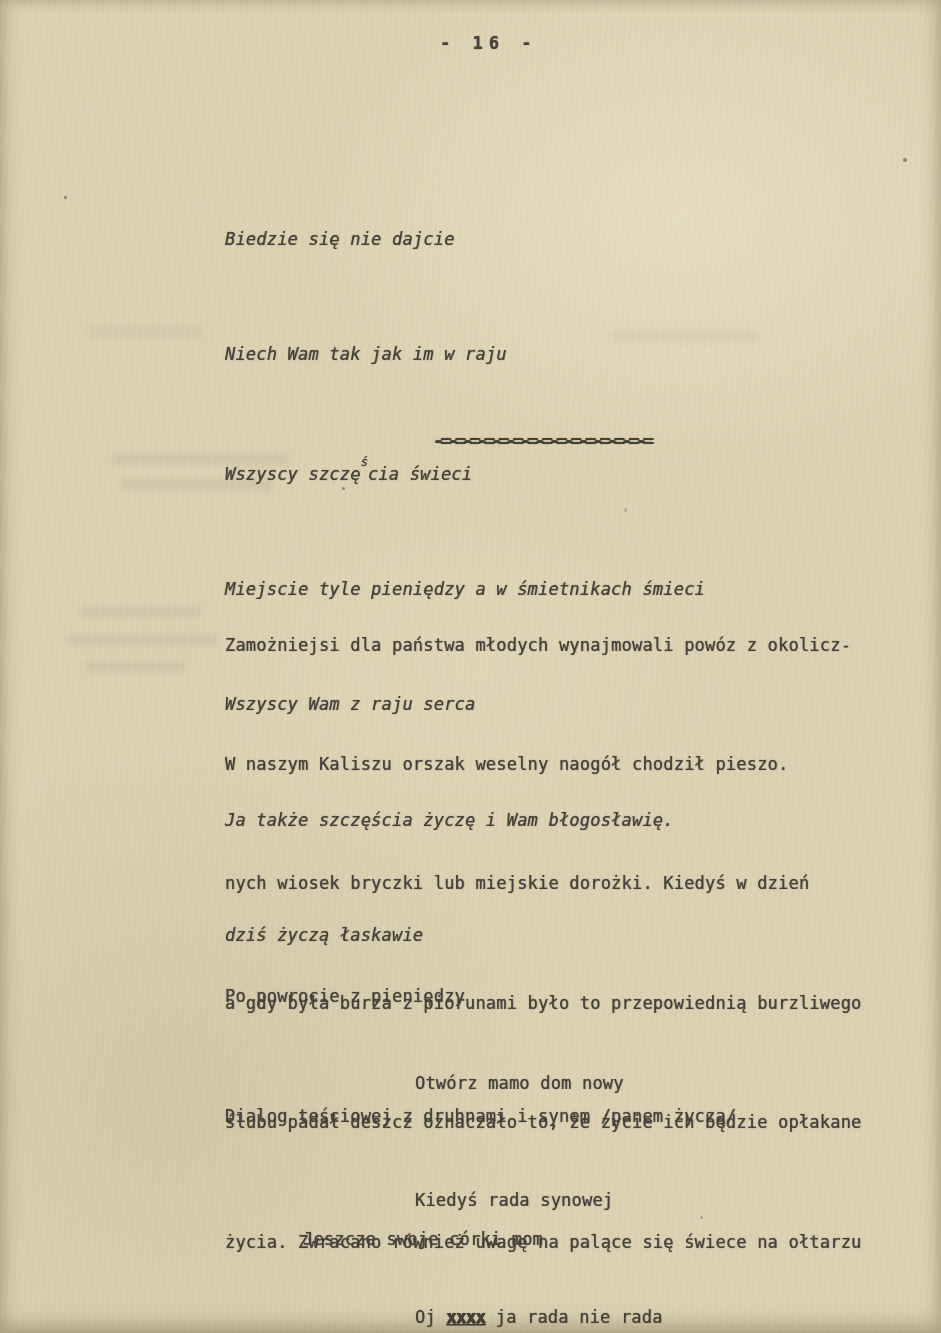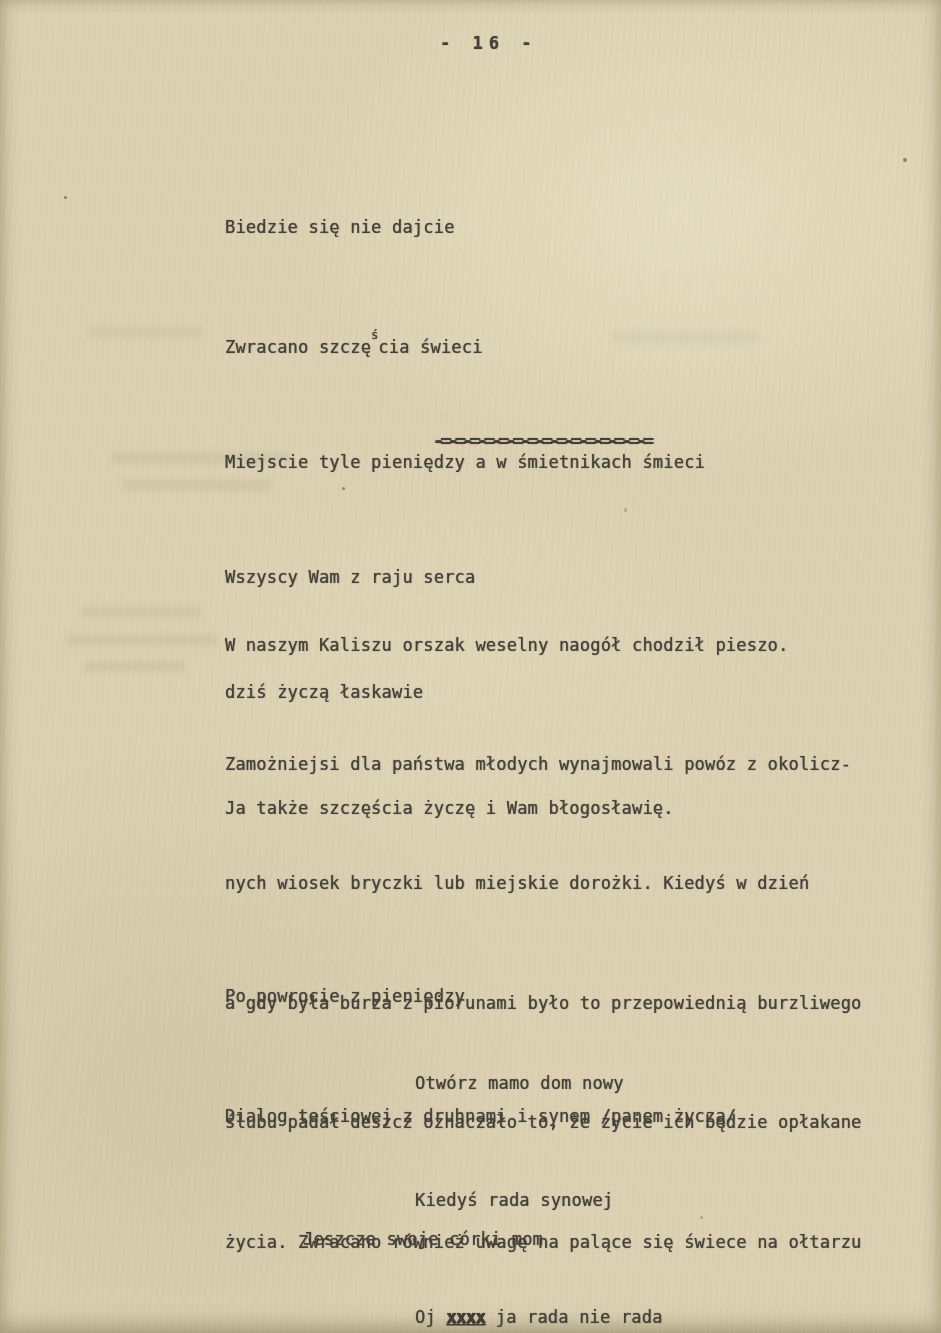--- a/index.html
+++ b/index.html
@@ -43,22 +43,23 @@
   }
   .line { display: block; }
   .page-number {
     top: 33px;
     left: 440px;
     letter-spacing: 6px;
     font-weight: bold;
   }
   .blessing {
     left: 225px;
-    top: 131px;
+    top: 143px;
     line-height: 38.4px;
+    font-style: italic;
   }
   .raised {
     font-size: 12px;
     position: relative;
     top: -7px;
     letter-spacing: 0;
   }
   .divider {
     left: 433px;
     top: 431px;
@@ -144,32 +145,33 @@
   <div class="speck s1"></div>
   <div class="speck s2"></div>
   <div class="speck s3"></div>
   <div class="speck s4"></div>
   <div class="speck s5"></div>
 
   <div class="typed page-number">- 16 -</div>
 
   <div class="typed blessing">
     <span class="line">Biedzie się nie dajcie</span>
-    <span class="line"><span>Zwracano szczę</span><sup class="raised">ś</sup><span>cia świeci</span></span>
+    <span class="line">Niech Wam tak jak im w raju</span>
+    <span class="line"><span>Wszyscy szczę</span><sup class="raised">ś</sup><span>cia świeci</span></span>
     <span class="line">Miejscie tyle pieniędzy a w śmietnikach śmieci</span>
     <span class="line">Wszyscy Wam z raju serca</span>
+    <span class="line">Ja także szczęścia życzę i Wam błogosławię.</span>
     <span class="line">dziś życzą łaskawie</span>
-    <span class="line">Ja także szczęścia życzę i Wam błogosławię.</span>
   </div>
 
   <div class="typed divider">-=-=-=-=-=-=-=-=-=-=-=-=-=-=-=</div>
 
   <div class="typed paragraph">
+    <span class="line">Zamożniejsi dla państwa młodych wynajmowali powóz z okolicz-</span>
     <span class="line">W naszym Kaliszu orszak weselny naogół chodził pieszo.</span>
-    <span class="line">Zamożniejsi dla państwa młodych wynajmowali powóz z okolicz-</span>
     <span class="line">nych wiosek bryczki lub miejskie dorożki. Kiedyś w dzień</span>
     <span class="line">a gdy była burza z piorunami było to przepowiednią burzliwego</span>
     <span class="line">ślubu padał deszcz oznaczało to, że życie ich będzie opłakane</span>
     <span class="line">życia. Zwracano również uwagę na palące się świece na ołtarzu</span>
     
     
   </div>
 
   <div class="typed headings">
     <span class="line">Po powrocie z pieniędzy</span>

